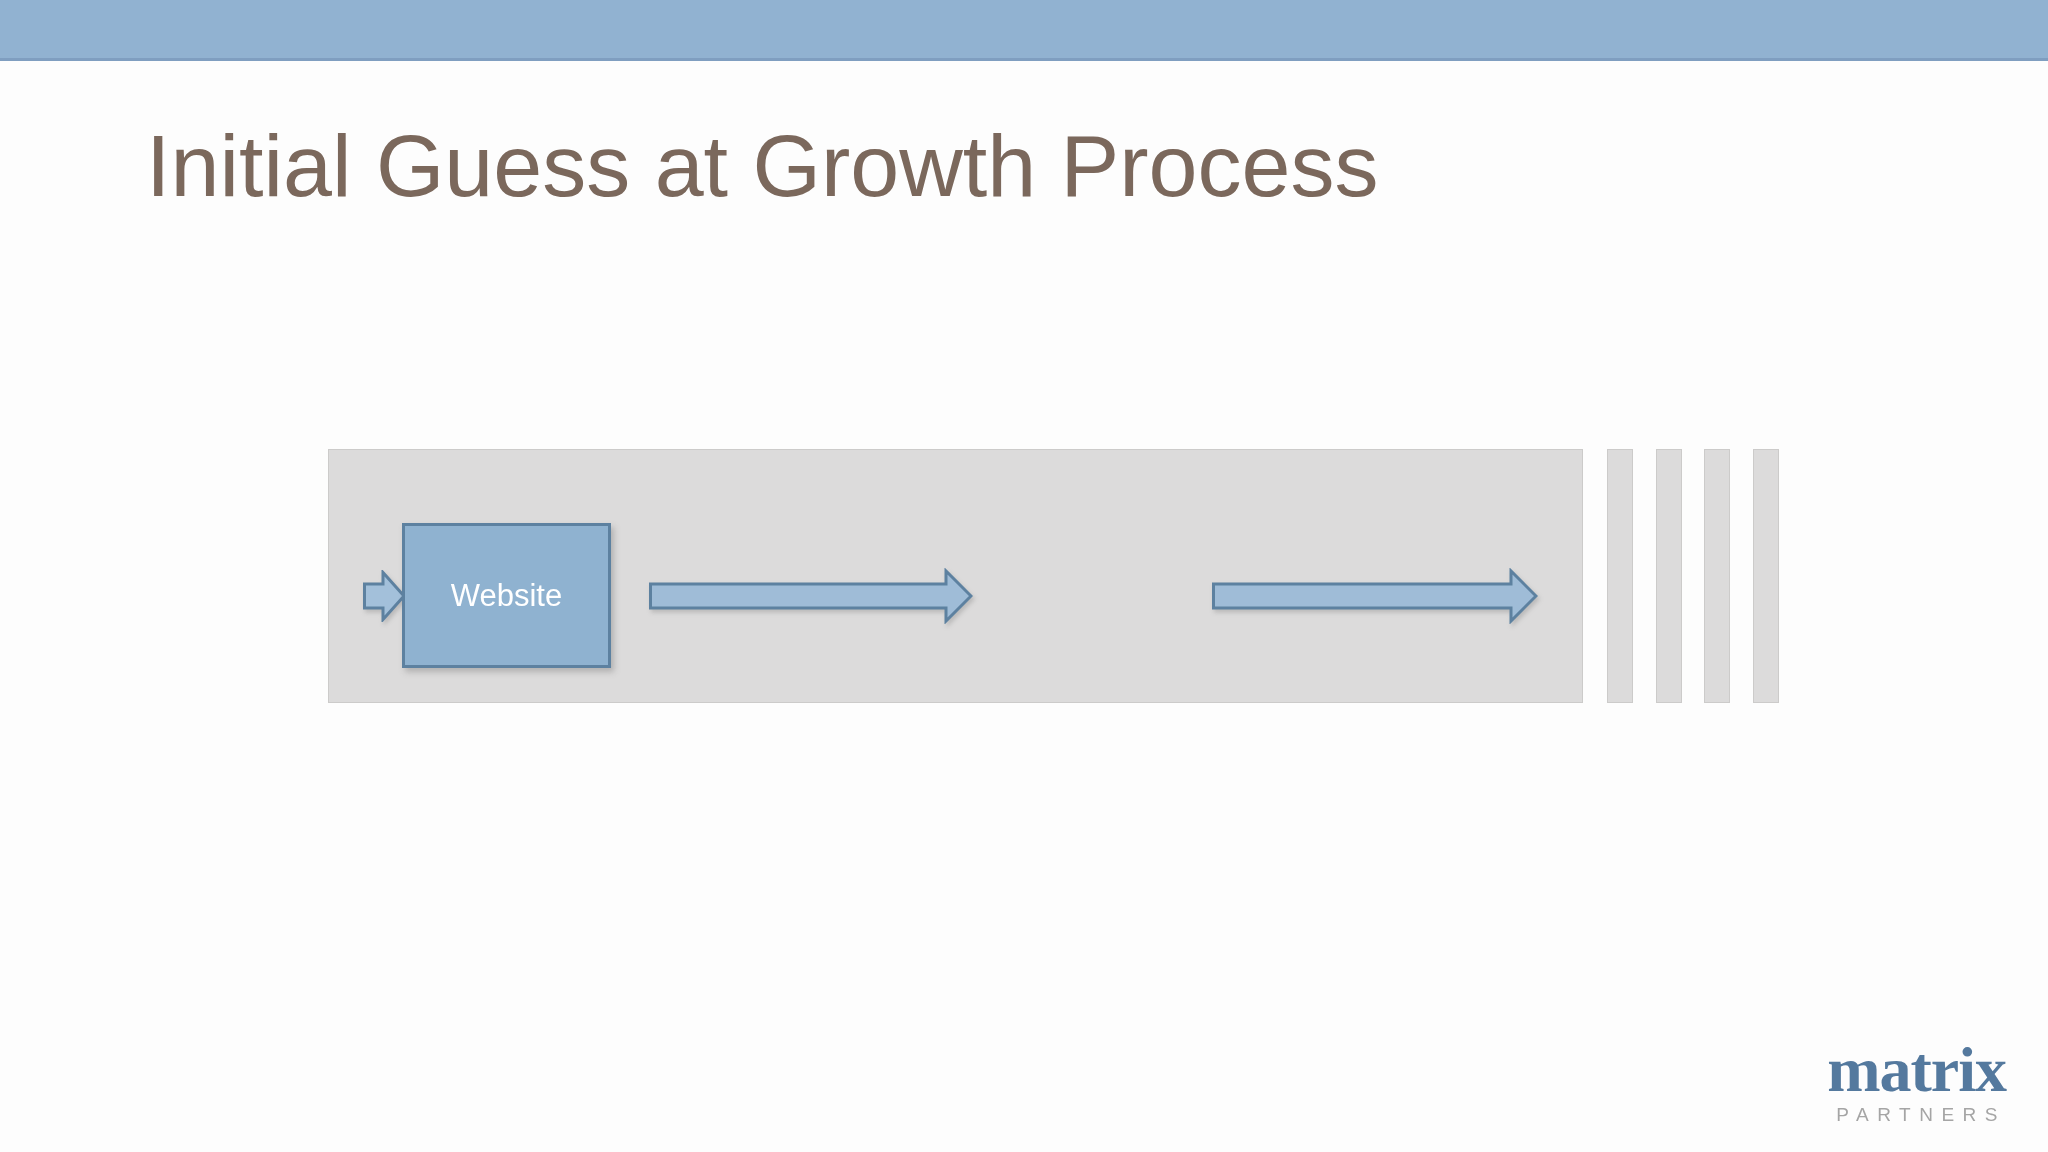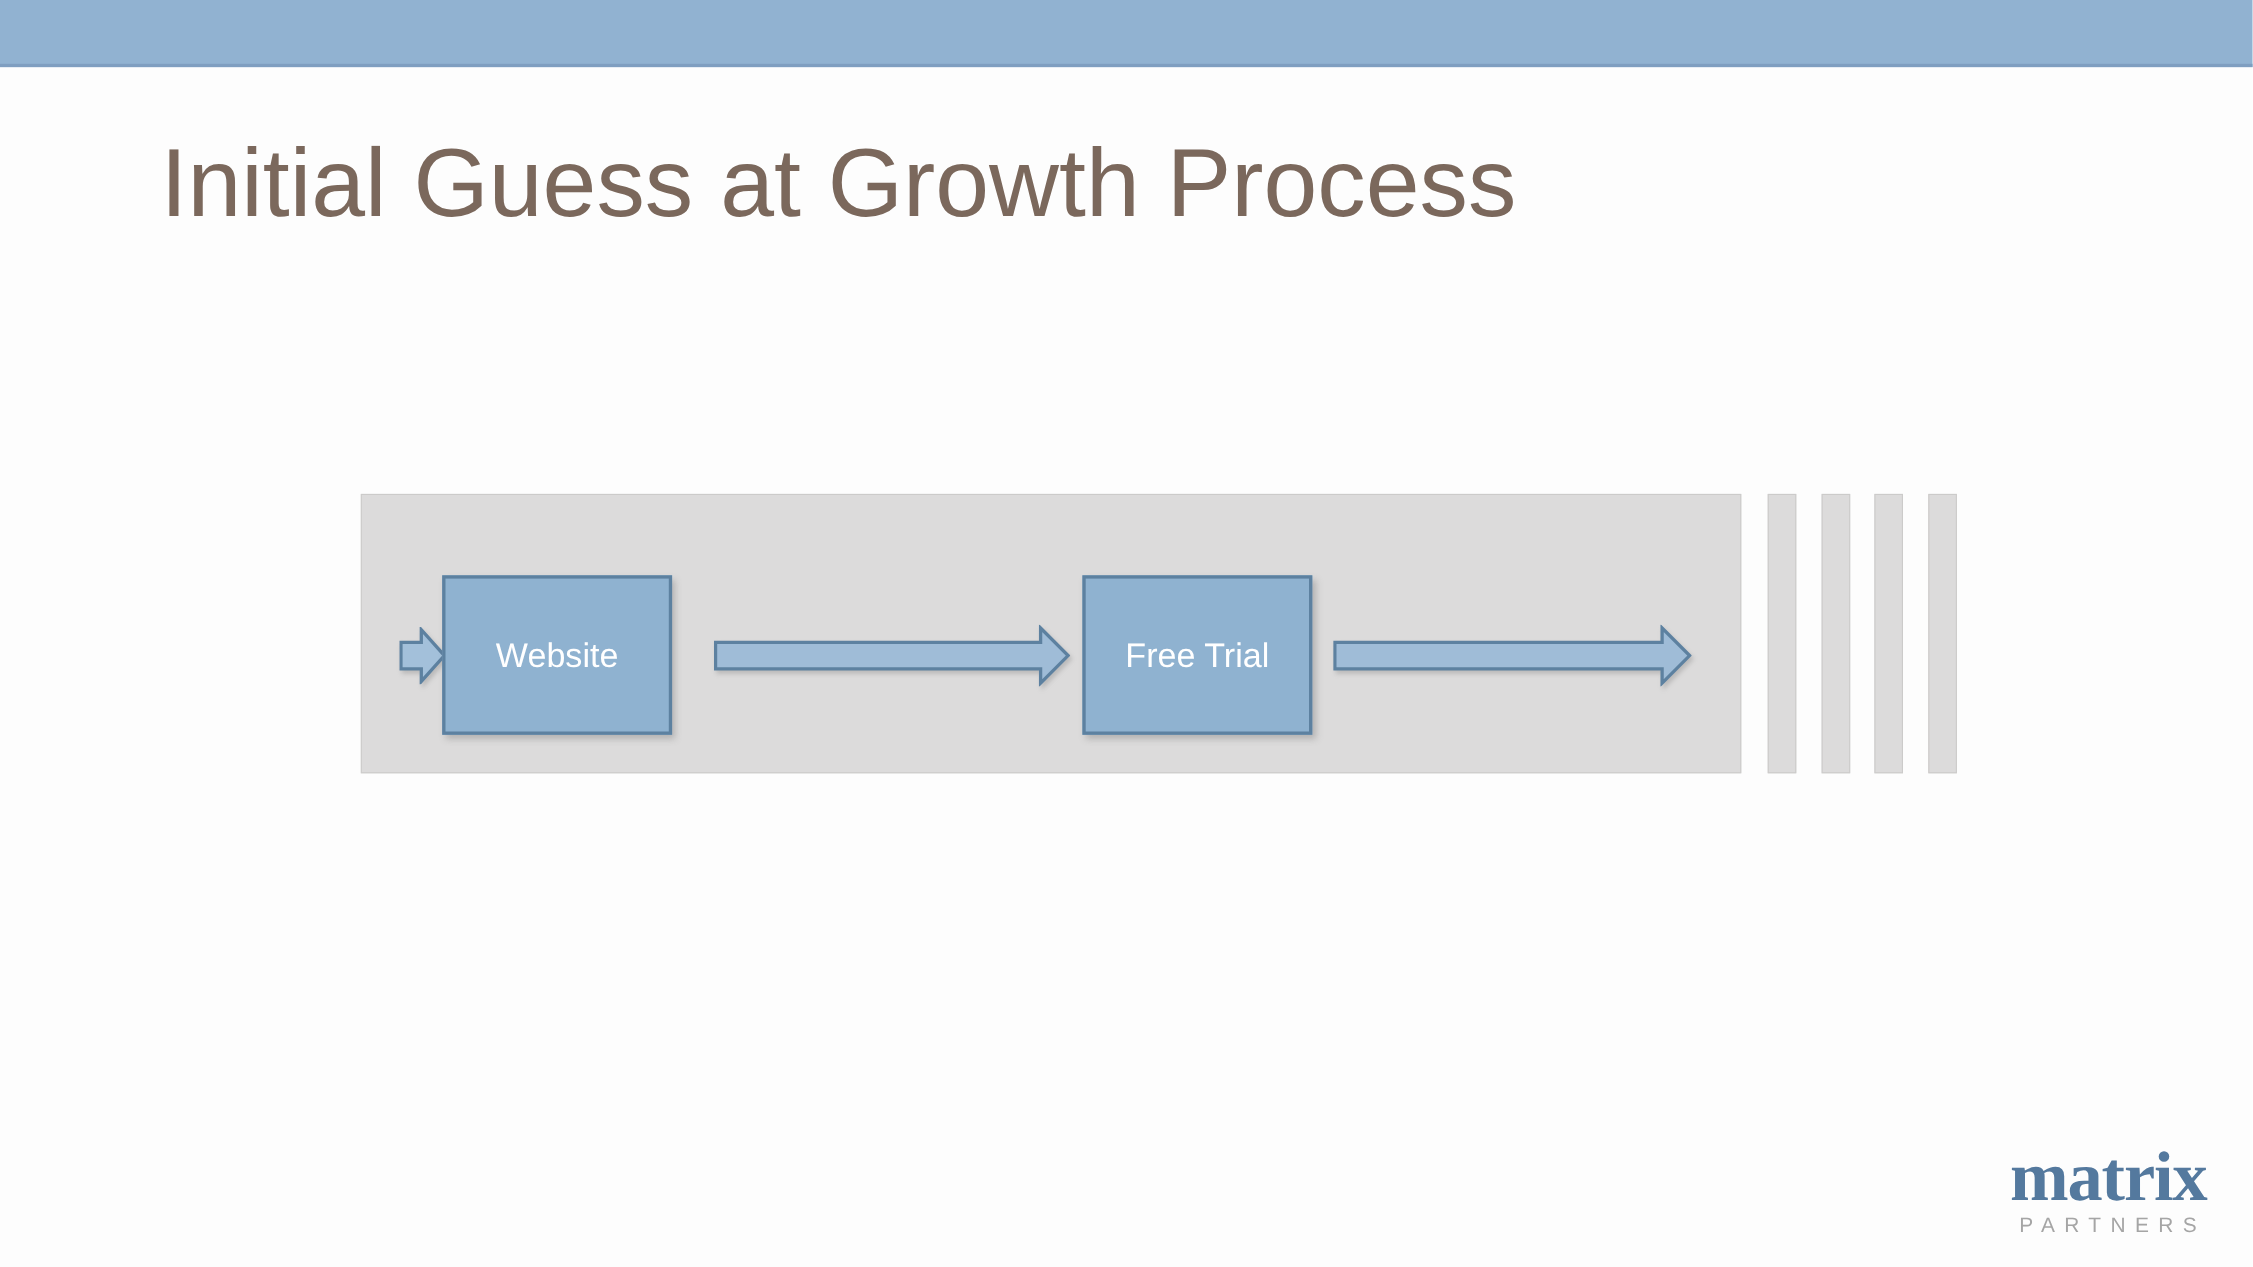--- a/index.html
+++ b/index.html
@@ -63,21 +63,21 @@
     border:1px solid #cccbca;
     box-sizing:border-box;
   }
   .bar-1{left:1607px;}
   .bar-2{left:1656px;}
   .bar-3{left:1704px;}
   .bar-4{left:1753px;}
   .logo{
     position:absolute;
     right:42px;top:1038px;
-    text-align:left;
+    text-align:right;
   }
   .logo-primary{
     font-family:"Liberation Serif",serif;
     font-size:64px;
     font-weight:600;
     color:#54799e;
     line-height:1.0;
     letter-spacing:-1px;
   }
   .logo-secondary{
@@ -105,23 +105,20 @@
   </svg>
 
   <div class="process-node node-website">
     <span>Website</span>
   </div>
 
   <svg class="arrow-svg flow-arrow-1" width="324" height="56" viewBox="0 0 324 56">
     <polygon points="1.5,16 297,16 297,3 322,28 297,53 297,40 1.5,40" fill="#9fbcd7" stroke="#5d81a0" stroke-width="3" stroke-linejoin="miter"></polygon>
   </svg>
 
-  <div class="process-node node-freetrial">
-    <span>Free Trial</span>
-  </div>
 
   <svg class="arrow-svg flow-arrow-2" width="326" height="56" viewBox="0 0 326 56">
     <polygon points="1.5,16 299,16 299,3 324,28 299,53 299,40 1.5,40" fill="#9fbcd7" stroke="#5d81a0" stroke-width="3" stroke-linejoin="miter"></polygon>
   </svg>
 
   <div class="placeholder-bar bar-1"></div>
   <div class="placeholder-bar bar-2"></div>
   <div class="placeholder-bar bar-3"></div>
   <div class="placeholder-bar bar-4"></div>
 

